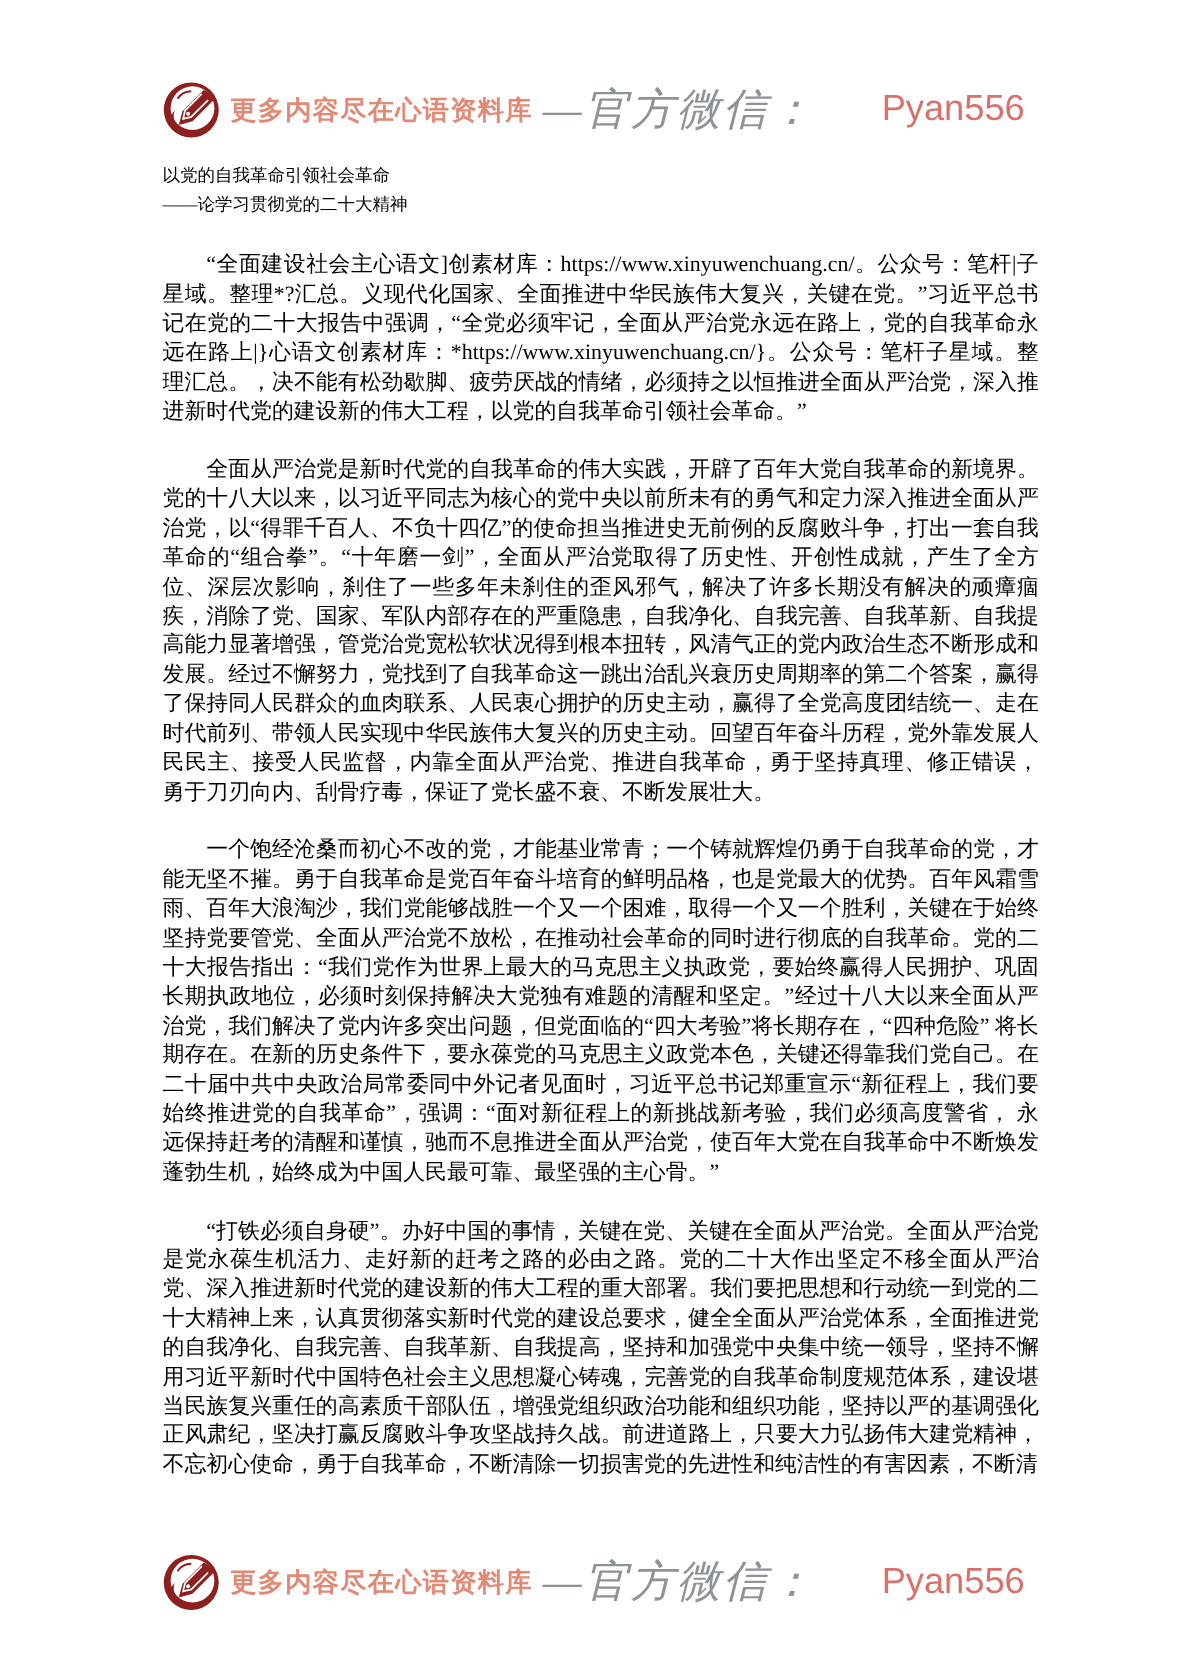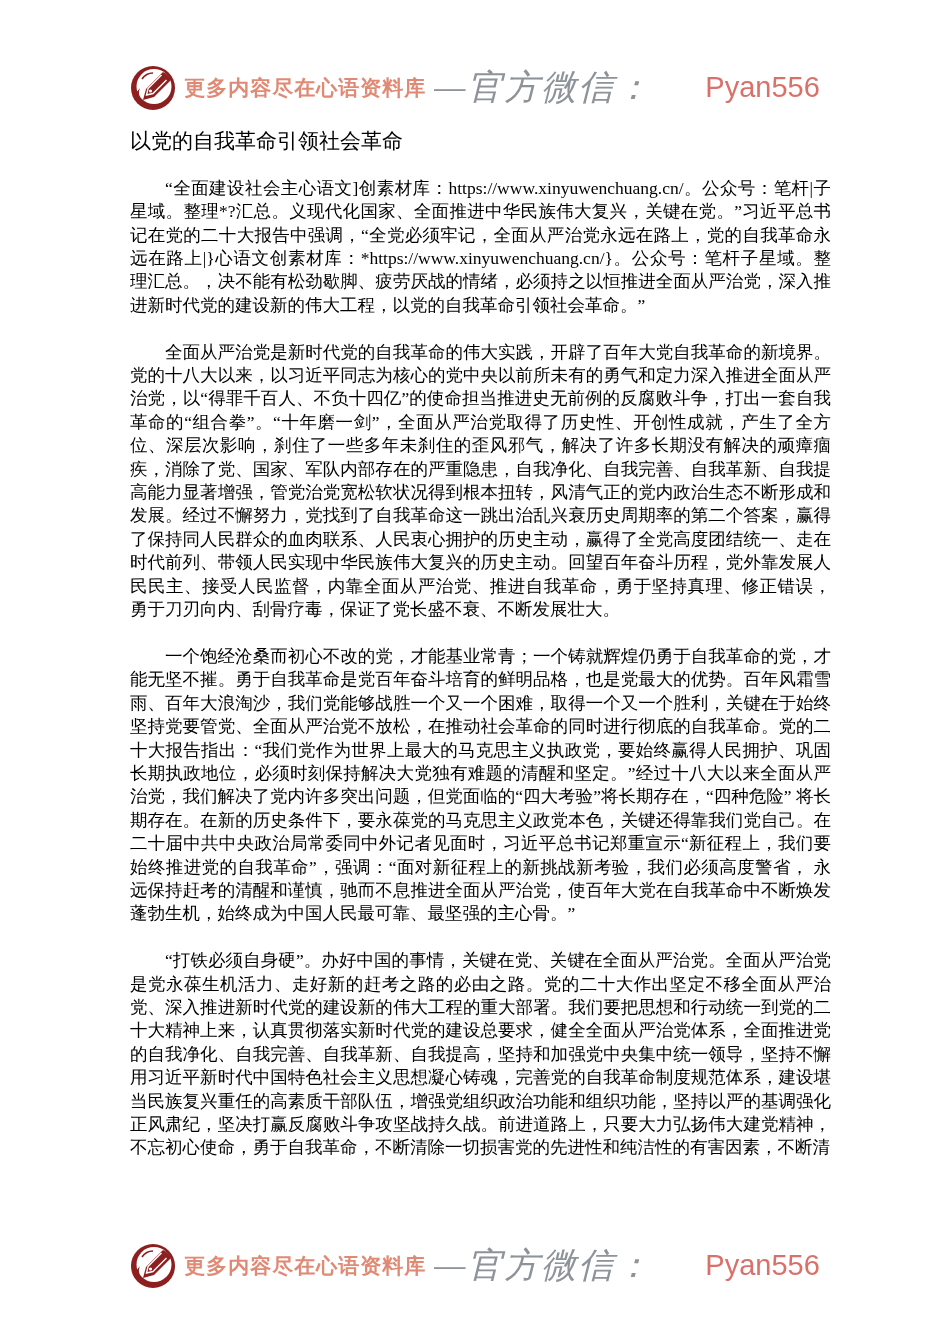--- a/index.html
+++ b/index.html
@@ -48,21 +48,21 @@
     position: absolute;
     left: 130px;
     top: 130px;
     width: 701px;
     font-size: 17.5px;
     line-height: 23.4px;
     text-align: justify;
     text-justify: inter-ideograph;
   }
   .doc-title, .doc-subtitle {
-    font-size: 21px;
+    font-size: 14px;
     line-height: 23.4px;
     font-weight: normal;
     margin: 0;
     text-align: left;
   }
   .byline {
     margin: 0;
     text-indent: 2em;
     text-align: justify;
   }
@@ -87,20 +87,21 @@
       <path d="M12 14 q 4 -6 11 -6" fill="none" stroke="#8e1f1f" stroke-width="1.6"></path>
     </svg>
   </span>
   <span class="brand">更多内容尽在心语资料库</span>
     <span class="wx-label">—官方微信：</span>
     <span class="wx-id">Pyan556</span>
 </div>
 
 <div class="content">
   <div class="doc-title">以党的自我革命引领社会革命</div>
+  <div class="doc-subtitle">——论学习贯彻党的二十大精神</div>
   <p class="para">“全面建设社会主心语文]创素材库：https://www.xinyuwenchuang.cn/。公众号：笔杆|子星域。整理*?汇总。义现代化国家、全面推进中华民族伟大复兴，关键在党。”习近平总书记在党的二十大报告中强调，“全党必须牢记，全面从严治党永远在路上，党的自我革命永远在路上|}心语文创素材库：*https://www.xinyuwenchuang.cn/}。公众号：笔杆子星域。整理汇总。，决不能有松劲歇脚、疲劳厌战的情绪，必须持之以恒推进全面从严治党，深入推进新时代党的建设新的伟大工程，以党的自我革命引领社会革命。”</p>
   <p class="para">全面从严治党是新时代党的自我革命的伟大实践，开辟了百年大党自我革命的新境界。党的十八大以来，以习近平同志为核心的党中央以前所未有的勇气和定力深入推进全面从严治党，以“得罪千百人、不负十四亿”的使命担当推进史无前例的反腐败斗争，打出一套自我革命的“组合拳”。“十年磨一剑”，全面从严治党取得了历史性、开创性成就，产生了全方位、深层次影响，刹住了一些多年未刹住的歪风邪气，解决了许多长期没有解决的顽瘴痼疾，消除了党、国家、军队内部存在的严重隐患，自我净化、自我完善、自我革新、自我提高能力显著增强，管党治党宽松软状况得到根本扭转，风清气正的党内政治生态不断形成和发展。经过不懈努力，党找到了自我革命这一跳出治乱兴衰历史周期率的第二个答案，赢得了保持同人民群众的血肉联系、人民衷心拥护的历史主动，赢得了全党高度团结统一、走在时代前列、带领人民实现中华民族伟大复兴的历史主动。回望百年奋斗历程，党外靠发展人民民主、接受人民监督，内靠全面从严治党、推进自我革命，勇于坚持真理、修正错误， 勇于刀刃向内、刮骨疗毒，保证了党长盛不衰、不断发展壮大。</p>
   <p class="para">一个饱经沧桑而初心不改的党，才能基业常青；一个铸就辉煌仍勇于自我革命的党，才能无坚不摧。勇于自我革命是党百年奋斗培育的鲜明品格，也是党最大的优势。百年风霜雪雨、百年大浪淘沙，我们党能够战胜一个又一个困难，取得一个又一个胜利，关键在于始终坚持党要管党、全面从严治党不放松，在推动社会革命的同时进行彻底的自我革命。党的二十大报告指出：“我们党作为世界上最大的马克思主义执政党，要始终赢得人民拥护、巩固长期执政地位，必须时刻保持解决大党独有难题的清醒和坚定。”经过十八大以来全面从严治党，我们解决了党内许多突出问题，但党面临的“四大考验”将长期存在，“四种危险” 将长期存在。在新的历史条件下，要永葆党的马克思主义政党本色，关键还得靠我们党自己。在二十届中共中央政治局常委同中外记者见面时，习近平总书记郑重宣示“新征程上，我们要始终推进党的自我革命”，强调：“面对新征程上的新挑战新考验，我们必须高度警省， 永远保持赶考的清醒和谨慎，驰而不息推进全面从严治党，使百年大党在自我革命中不断焕发蓬勃生机，始终成为中国人民最可靠、最坚强的主心骨。”</p>
   <p class="para">“打铁必须自身硬”。办好中国的事情，关键在党、关键在全面从严治党。全面从严治党是党永葆生机活力、走好新的赶考之路的必由之路。党的二十大作出坚定不移全面从严治党、深入推进新时代党的建设新的伟大工程的重大部署。我们要把思想和行动统一到党的二十大精神上来，认真贯彻落实新时代党的建设总要求，健全全面从严治党体系，全面推进党的自我净化、自我完善、自我革新、自我提高，坚持和加强党中央集中统一领导，坚持不懈用习近平新时代中国特色社会主义思想凝心铸魂，完善党的自我革命制度规范体系，建设堪当民族复兴重任的高素质干部队伍，增强党组织政治功能和组织功能，坚持以严的基调强化正风肃纪，坚决打赢反腐败斗争攻坚战持久战。前进道路上，只要大力弘扬伟大建党精神， 不忘初心使命，勇于自我革命，不断清除一切损害党的先进性和纯洁性的有害因素，不断清</p>
 </div>
 
 <div class="banner banner-bottom">
   <span class="logo-wrap">
     <svg viewBox="0 0 46 46" xmlns="http://www.w3.org/2000/svg">
       <circle cx="23" cy="23" r="22" fill="#8e1f1f"></circle>

